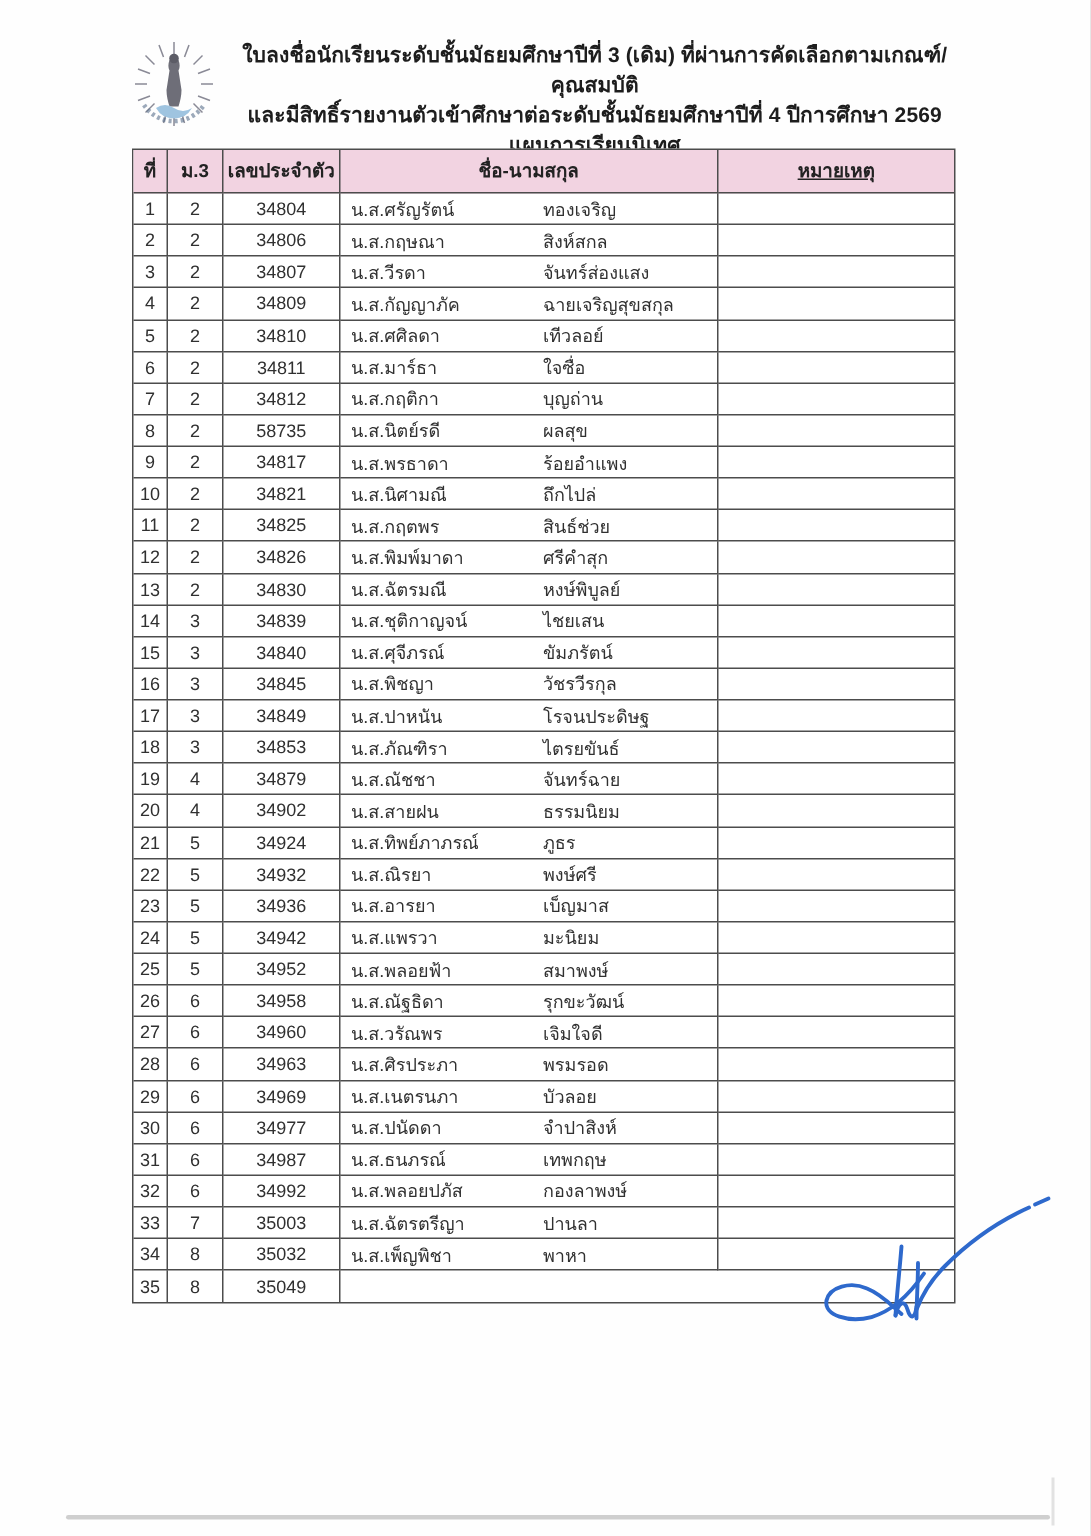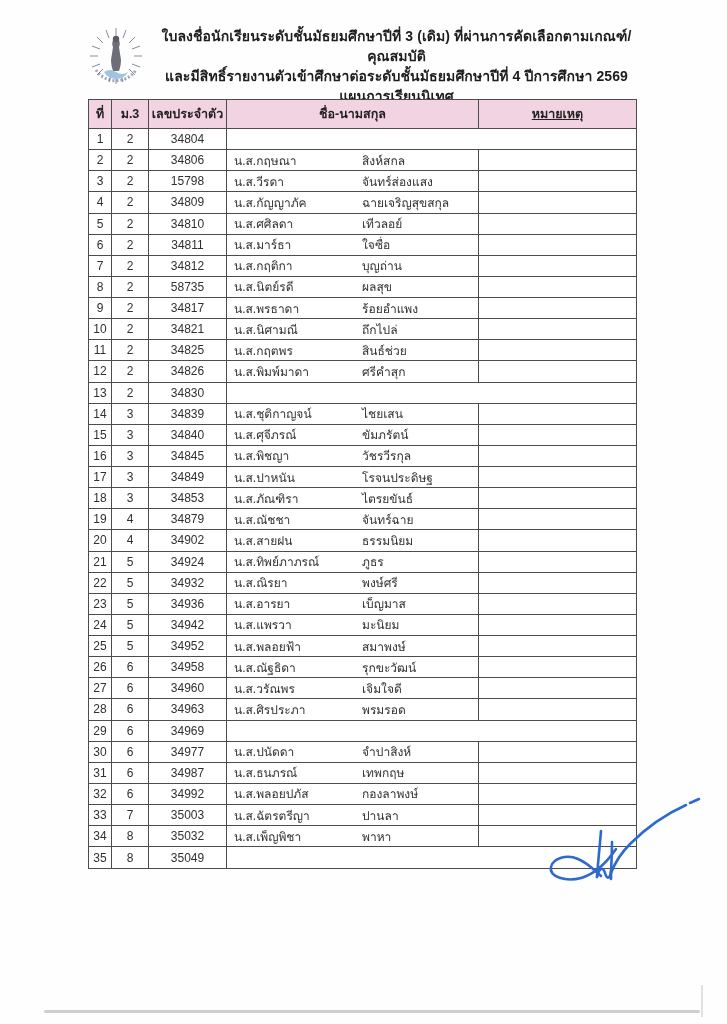--- a/index.html
+++ b/index.html
@@ -83,38 +83,42 @@
       <div class="td c-m3">ม.3</div>
       <div class="td c-id">เลขประจำตัว</div>
       <div class="td c-name" style="justify-content:center;padding-left:0;">ชื่อ-นามสกุล</div>
       <div class="td c-note">หมายเหตุ</div>
     </div>
     <div id="rows">
     <div class="tr">
       <div class="td c-no">1</div>
       <div class="td c-m3">2</div>
       <div class="td c-id">34804</div>
+      <div class="td c-name">
+        <span class="fn">น.ส.ศรัญรัตน์</span>
+        <span class="ln">ทองเจริญ</span>
+      </div>
       <div class="td c-note"></div>
     </div>
 
     <div class="tr">
       <div class="td c-no">2</div>
       <div class="td c-m3">2</div>
       <div class="td c-id">34806</div>
       <div class="td c-name">
         <span class="fn">น.ส.กฤษณา</span>
         <span class="ln">สิงห์สกล</span>
       </div>
       <div class="td c-note"></div>
     </div>
 
     <div class="tr">
       <div class="td c-no">3</div>
       <div class="td c-m3">2</div>
-      <div class="td c-id">15798</div>
+      <div class="td c-id">34807</div>
       <div class="td c-name">
         <span class="fn">น.ส.วีรดา</span>
         <span class="ln">จันทร์ส่องแสง</span>
       </div>
       <div class="td c-note"></div>
     </div>
 
     <div class="tr">
       <div class="td c-no">4</div>
       <div class="td c-m3">2</div>
@@ -211,20 +215,24 @@
         <span class="fn">น.ส.พิมพ์มาดา</span>
         <span class="ln">ศรีคำสุก</span>
       </div>
       <div class="td c-note"></div>
     </div>
 
     <div class="tr">
       <div class="td c-no">13</div>
       <div class="td c-m3">2</div>
       <div class="td c-id">34830</div>
+      <div class="td c-name">
+        <span class="fn">น.ส.ฉัตรมณี</span>
+        <span class="ln">หงษ์พิบูลย์</span>
+      </div>
       <div class="td c-note"></div>
     </div>
 
     <div class="tr">
       <div class="td c-no">14</div>
       <div class="td c-m3">3</div>
       <div class="td c-id">34839</div>
       <div class="td c-name">
         <span class="fn">น.ส.ชุติกาญจน์</span>
         <span class="ln">ไชยเสน</span>
@@ -383,20 +391,24 @@
         <span class="fn">น.ส.ศิรประภา</span>
         <span class="ln">พรมรอด</span>
       </div>
       <div class="td c-note"></div>
     </div>
 
     <div class="tr">
       <div class="td c-no">29</div>
       <div class="td c-m3">6</div>
       <div class="td c-id">34969</div>
+      <div class="td c-name">
+        <span class="fn">น.ส.เนตรนภา</span>
+        <span class="ln">บัวลอย</span>
+      </div>
       <div class="td c-note"></div>
     </div>
 
     <div class="tr">
       <div class="td c-no">30</div>
       <div class="td c-m3">6</div>
       <div class="td c-id">34977</div>
       <div class="td c-name">
         <span class="fn">น.ส.ปนัดดา</span>
         <span class="ln">จำปาสิงห์</span>

